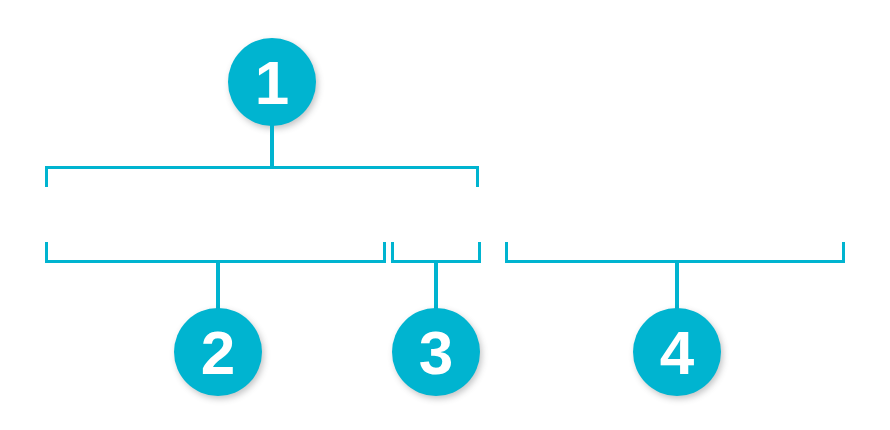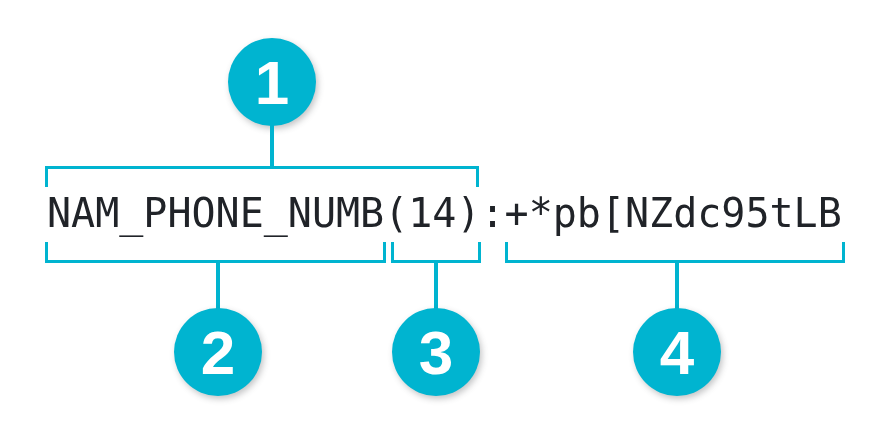--- a/index.html
+++ b/index.html
@@ -81,21 +81,20 @@
 <body>
 
 <div class="canvas">
 
   <div class="callout callout-1">
     <span>1</span>
   </div>
   <div class="stem stem-1"></div>
   <div class="bracket top bracket-1"></div>
 
-  <div class="code">NAM_PHONE_NUMB(14):+*pb[NZdc95tLB</div>
 
   <div class="bracket bottom bracket-2"></div>
   <div class="bracket bottom bracket-3"></div>
   <div class="bracket bottom bracket-4"></div>
 
   <div class="stem stem-2"></div>
   <div class="callout callout-2">
     <span>2</span>
   </div>
 

